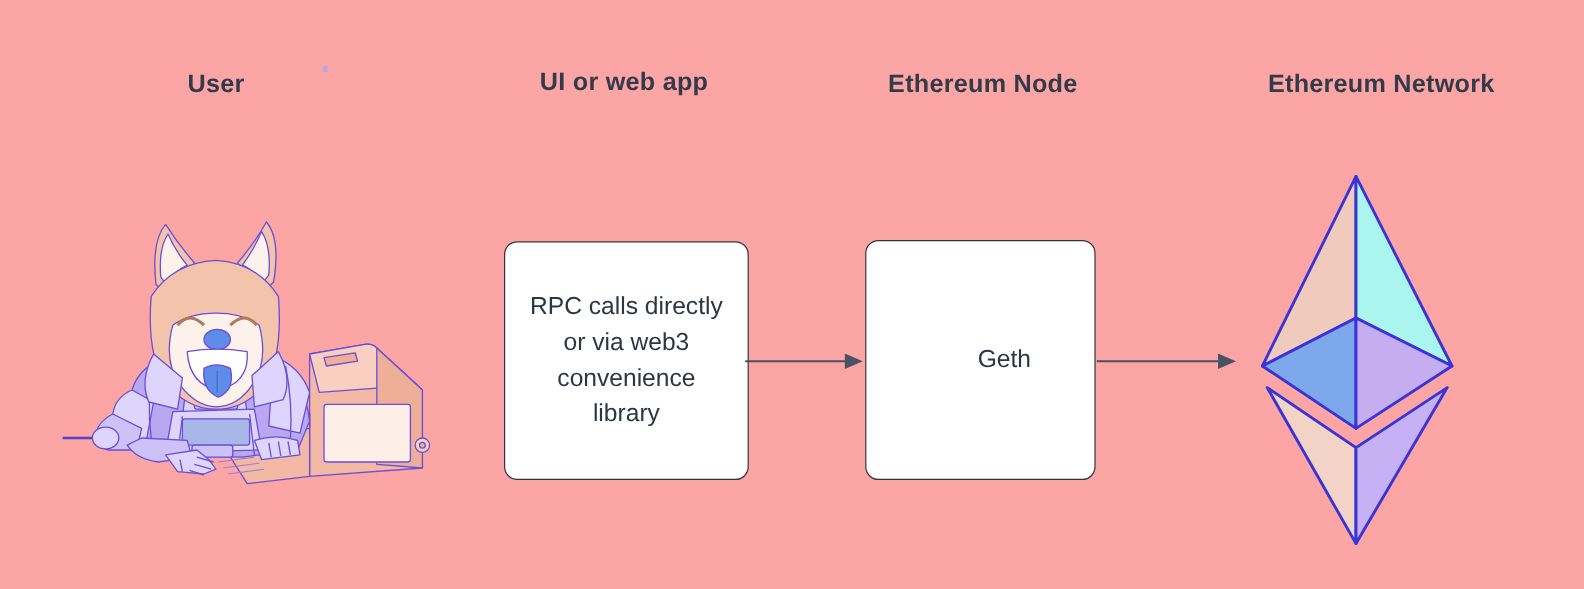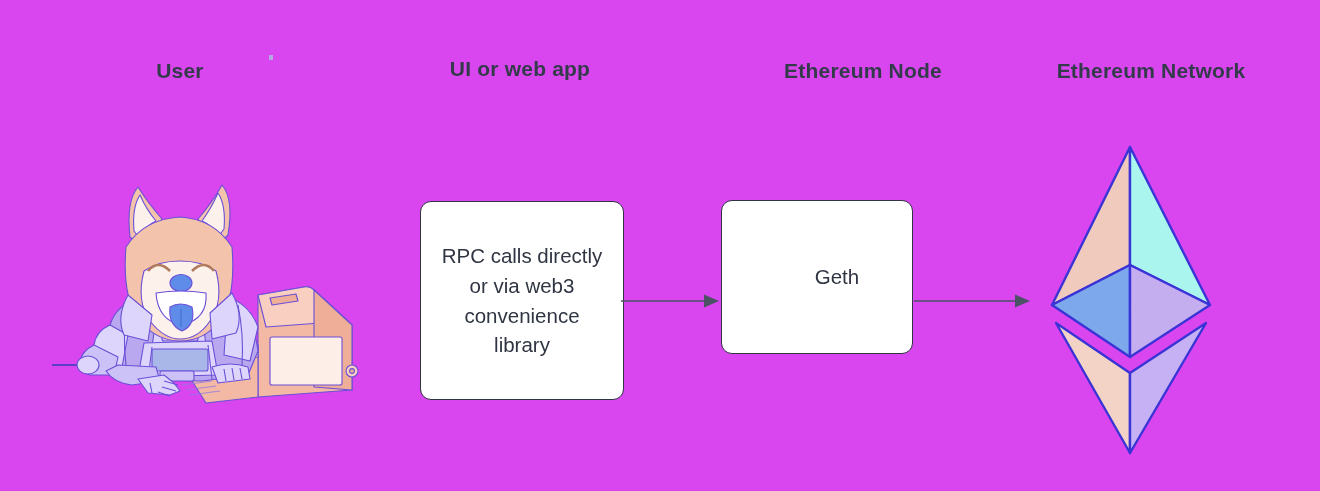--- a/index.html
+++ b/index.html
@@ -7,21 +7,21 @@
     padding: 0;
     background: #000000;
   }
   body {
     font-family: "Liberation Sans", sans-serif;
   }
   #canvas {
     position: relative;
     width: 1320px;
     height: 491px;
-    background: #d946ef;
+    background: #fca5a5;
     overflow: hidden;
   }
 
   
   .col-title {
     position: absolute;
     font-size: 21px;
     font-weight: bold;
     color: #333b4a;
     letter-spacing: 0.2px;
@@ -70,21 +70,21 @@
 </style>
 </head>
 <body>
 
 <div id="canvas">
 
   <div class="col-title" style="left:180px; top:59px;">User</div>
 
   <div class="col-title" style="left:520px; top:57px;">UI or web app</div>
 
-  <div class="col-title" style="left:863px; top:59px;">Ethereum Node</div>
+  <div class="col-title" style="left:819px; top:59px;">Ethereum Node</div>
 
   <div class="col-title" style="left:1151px; top:59px;text-align:right;">Ethereum Network</div>
 
   <div class="art" style="left:52px; top:175px; width:320px; height:230px;">
     <svg width="320" height="230" viewBox="0 0 320 230">
       <g stroke="#6a4fd8" stroke-width="1.1" stroke-linejoin="round" fill="none">
 
         <line x1="0" y1="190" x2="70" y2="190" stroke="#5b3fc9" stroke-width="2"></line>
 
         <g>
@@ -193,21 +193,21 @@
 or via web3
 convenience
 library</div>
   </div>
 
   <svg class="arrow-svg" style="left:620px; top:291px;" width="102" height="20">
     <line x1="1" y1="10" x2="86" y2="10" stroke="#4a5264" stroke-width="1.6"></line>
     <polygon points="84,3.5 99,10 84,16.5" fill="#4a5264"></polygon>
   </svg>
 
-  <div class="proc-box" style="left:721px; top:200px; width:192px; height:154px;padding-left:40px;">
+  <div class="proc-box" style="left:721px; top:200px; width:192px; height:200px;padding-left:40px;">
     <div class="proc-label">Geth</div>
   </div>
 
   <svg class="arrow-svg" style="left:913px; top:291px;" width="120" height="20">
     <line x1="1" y1="10" x2="104" y2="10" stroke="#4a5264" stroke-width="1.6"></line>
     <polygon points="102,3.5 117,10 102,16.5" fill="#4a5264"></polygon>
   </svg>
 
   <div class="art" style="left:1030px; top:145px; width:200px; height:310px;">
     <svg width="200" height="310" viewBox="0 0 200 310">

